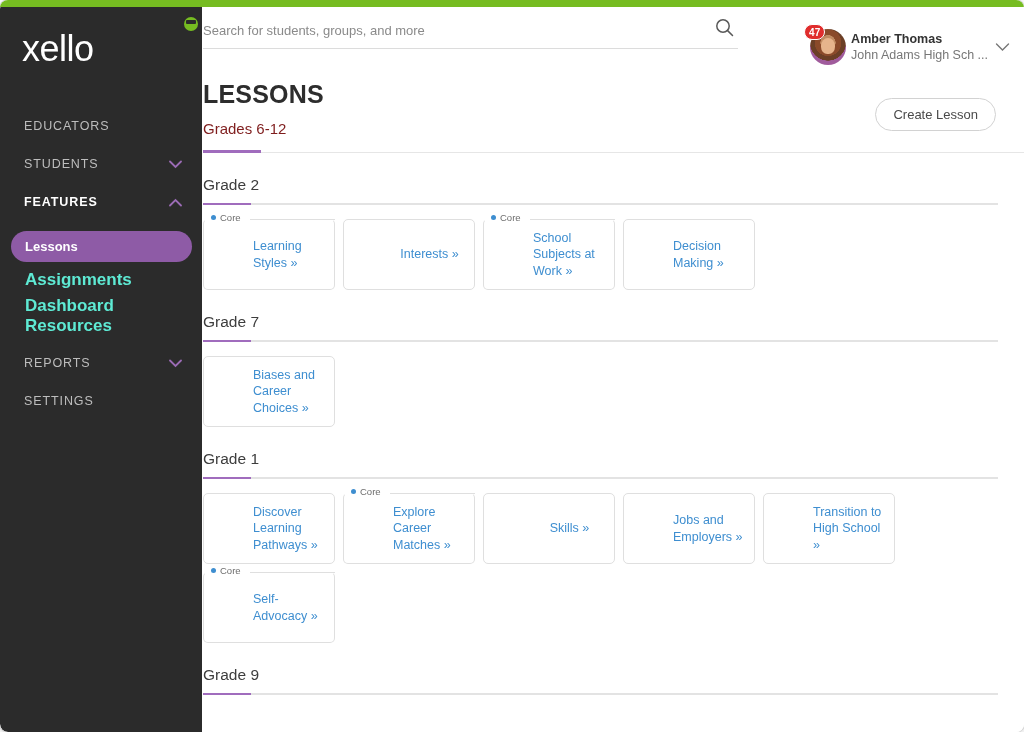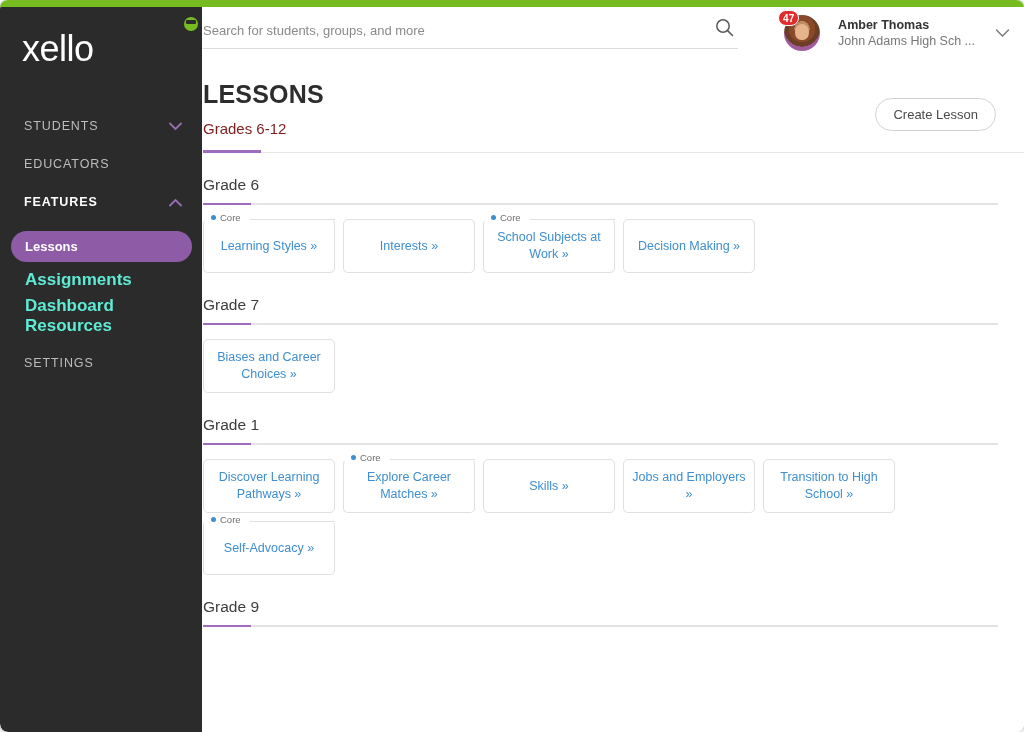--- a/index.html
+++ b/index.html
@@ -141,24 +141,24 @@
     background: #dcdcdc;
   }
   .search-icon {
     position: absolute;
     right: 4px; top: -3px;
     cursor: pointer;
   }
   
   .profile {
     position: absolute;
-    right: 14px; top: 8px;
+    right: 14px; top: 22px;
     display: flex;
     align-items: center;
-    gap: 18px;
+    gap: 5px;
     cursor: pointer;
   }
   .avatar-wrap { position: relative; width: 36px; height: 36px; }
   .avatar {
     width: 36px; height: 36px;
     border-radius: 50%;
     background: radial-gradient(circle at 50% 38%, #c08b62 0 26%, #8a4a2a 27% 46%, #6b3f26 47% 62%, #a05b9c 63% 100%);
     overflow: hidden;
     position: relative;
   }
@@ -271,29 +271,30 @@
   .cards {
     display: flex;
     flex-wrap: wrap;
     gap: 8px;
     margin-top: 14px;
     width: 810px;
   }
   .card {
     position: relative;
     width: 132px;
-    height: 54px;
+    height: 71px;
     border: 1px solid #dfdfdf;
     border-radius: 5px;
     background: #fff;
     display: flex;
     align-items: center;
     justify-content: center;
-    text-align: center;
-    cursor: pointer;
+    text-align: left;
+    cursor: pointer;
+    padding-left: 41px;
   }
   .card-label {
     font-size: 12.5px;
     color: #3e8ed0;
     line-height: 1.33;
     padding: 0 8px;
   }
   
   .card.core {
     border-top-color: transparent;
@@ -333,30 +334,30 @@
 
   <nav class="sidebar">
     <div class="logo">
       <div class="logo-text">xello</div>
       <span class="logo-dot"></span>
     </div>
 
     <div class="nav">
 
       <div class="nav-group">
+        <span class="nav-label">EDUCATORS</span>
+      </div>
+
+      <div class="nav-group">
         <span class="nav-label">STUDENTS</span>
         <span class="chev">
           <svg width="13" height="9" viewBox="0 0 13 9">
               <path d="M1 1.5 L6.5 7 L12 1.5" fill="none" stroke="#9b6bb5" stroke-width="1.8" stroke-linecap="round"></path>
             </svg>
         </span>
-      </div>
-
-      <div class="nav-group">
-        <span class="nav-label">EDUCATORS</span>
       </div>
 
       <div class="nav-group active">
         <span class="nav-label">FEATURES</span>
         <span class="chev">
           <svg width="13" height="9" viewBox="0 0 13 9">
               <path d="M1 7.5 L6.5 2 L12 7.5" fill="none" stroke="#9b6bb5" stroke-width="1.8" stroke-linecap="round"></path>
             </svg>
         </span>
       </div>
@@ -368,20 +369,28 @@
       </div>
       <div class="sub-item">
         <span>Assignments</span>
       </div>
       <div class="sub-item">
         <span>Dashboard Resources</span>
       </div>
 
       <div class="nav-spacer"></div>
 
+      <div class="nav-group">
+        <span class="nav-label">REPORTS</span>
+        <span class="chev">
+          <svg width="13" height="9" viewBox="0 0 13 9">
+              <path d="M1 1.5 L6.5 7 L12 1.5" fill="none" stroke="#9b6bb5" stroke-width="1.8" stroke-linecap="round"></path>
+            </svg>
+        </span>
+      </div>
 
       <div class="nav-group">
         <span class="nav-label">SETTINGS</span>
       </div>
     </div>
   </nav>
 
   <div class="main">
 
     <div class="topbar">
@@ -420,21 +429,21 @@
 
     <div class="tabs">
       <span class="tab">Grades 6-12</span>
       <div class="tabs-divider"></div>
       <div class="tab-underline"></div>
     </div>
 
     <div class="content" id="content">
         <div class="grade-section">
           <div class="grade-head">
-            <div class="grade-title">Grade 6</div>
+            <div class="grade-title">Grade 2</div>
             <div class="grade-rule"></div>
           </div>
           <div class="cards">
             <div class="card core">
               <div class="core-tag">
                 <span class="core-dot"></span>
                 <span>Core</span>
               </div>
               <div class="card-label">Learning Styles »</div>
             </div>

